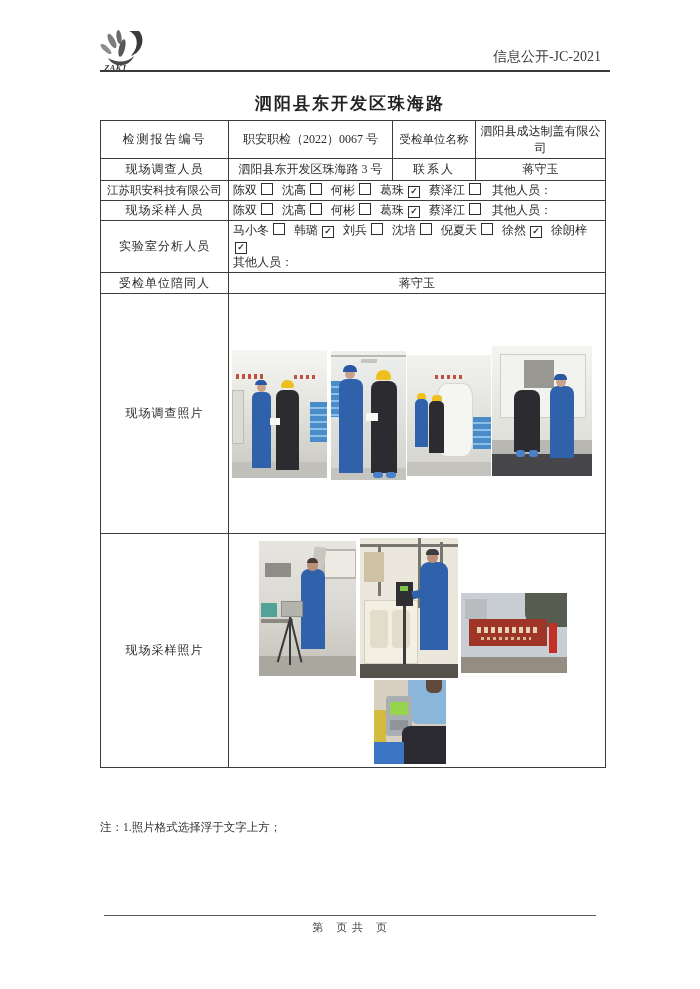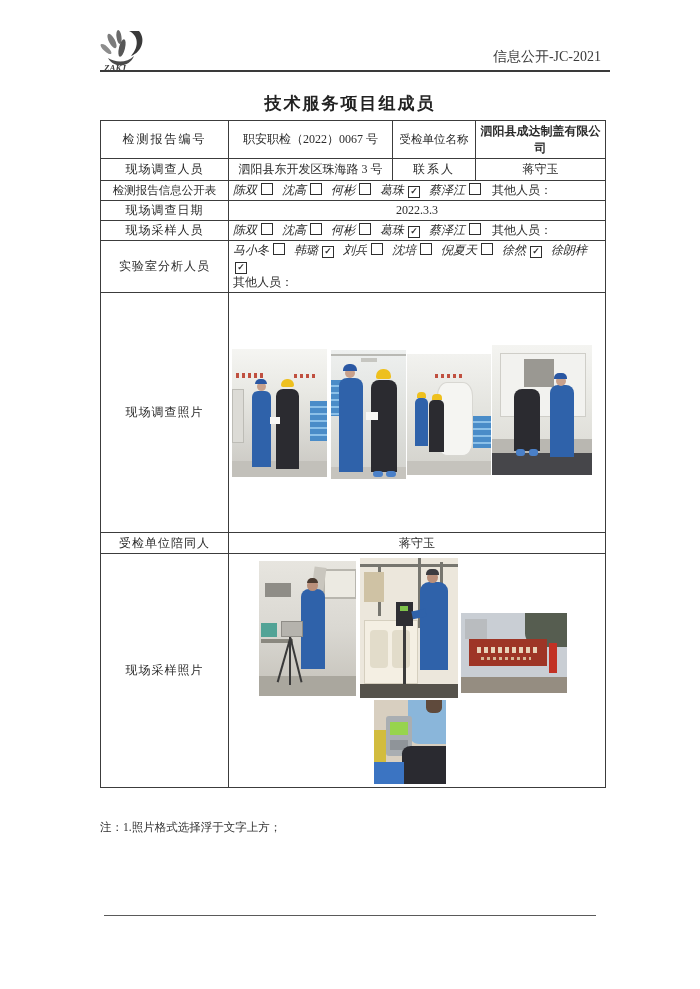--- a/index.html
+++ b/index.html
@@ -15,23 +15,23 @@
   
   .doc-title{position:absolute;left:0;top:92px;width:700px;text-align:center;font-size:17px;font-weight:bold;letter-spacing:2px;color:#222;}
 
   
   table.form{position:absolute;left:100px;top:120px;width:505px;border-collapse:collapse;table-layout:fixed;font-size:12px;color:#2b2b2b;}
   table.form td{border:1px solid #3c3c3c;padding:1px 4px;vertical-align:middle;overflow:hidden;}
   td.lbl{text-align:center;letter-spacing:2px;}
   td.lbl.ls0{letter-spacing:0;font-size:11.5px;}
   td.lbl.ls1{letter-spacing:1px;}
   td.val{text-align:center;}
-  td.val.wrap{line-height:1.35;font-weight:bold;}
+  td.val.wrap{line-height:1.35;}
   td.mcell{text-align:left;padding-left:8px;letter-spacing:0;}
-  td.mcell .mname{margin-right:2px;font-style:italic;}
+  td.mcell .mname{margin-right:2px;}
   .cb{display:inline-block;width:10px;height:10px;border:1px solid #2e2e2e;margin:0 9px -1px 2px;line-height:9px;font-size:9px;text-align:center;color:#2e2e2e;}
   .cb.ck::after{content:"✓";font-weight:bold;display:block;margin-top:0px;}
   .others{margin-left:2px;}
   td.photo-cell{position:relative;padding:0;}
 
   
   .ph{position:absolute;overflow:hidden;background:#e8e8e4;}
   .abs{position:absolute;}
 
   
@@ -49,21 +49,21 @@
     <ellipse cx="20" cy="10" rx="2.5" ry="7" transform="rotate(-8 20 10)" fill="#6a6a6a"></ellipse>
     <ellipse cx="13" cy="14" rx="3" ry="8" transform="rotate(-28 13 14)" fill="#7c7c7c"></ellipse>
     <ellipse cx="7" cy="22" rx="2.5" ry="7" transform="rotate(-48 7 22)" fill="#8d8d8d"></ellipse>
     <ellipse cx="23" cy="21" rx="3" ry="9" transform="rotate(14 23 21)" fill="#575757"></ellipse>
     <path d="M9 31 C17 36 28 36 35 29 C31 40 15 42 9 31 Z" fill="#4a4a4a"></path>
     <text x="5" y="44" font-family="Liberation Serif, DejaVu Serif, serif" font-style="italic" font-weight="bold" font-size="9" fill="#3f3f3f">ZAKJ</text>
   </svg>
   <span class="hdr-code">信息公开-JC-2021</span>
   <div class="hdr-rule"></div>
 
-  <div class="doc-title">技术服务项目组成员</div>
+  <div class="doc-title">泗阳县东开发区珠海路</div>
 
   <table class="form">
     <colgroup>
         <col style="width:128px">
         <col style="width:164px">
         <col style="width:83px">
         <col style="width:130px">
       </colgroup>
     <tbody>
         <tr style="height:38px">
@@ -72,38 +72,39 @@
       <td class="lbl ls0">受检单位名称</td>
       <td class="val wrap">泗阳县成达制盖有限公司</td>
     </tr>
     <tr style="height:22px">
       <td class="lbl ls1">现场调查人员</td>
       <td class="val">泗阳县东开发区珠海路 3 号</td>
       <td class="lbl">联系人</td>
       <td class="val">蒋守玉</td>
     </tr>
     <tr style="height:18px">
-      <td class="lbl ls0">检测报告信息公开表</td>
+      <td class="lbl ls0">江苏职安科技有限公司</td>
       <td class="mcell" colspan="3"><span class="mname">陈双</span><span class="cb"></span><span class="mname">沈高</span><span class="cb"></span><span class="mname">何彬</span><span class="cb"></span><span class="mname">葛珠</span><span class="cb ck"></span><span class="mname">蔡泽江</span><span class="cb"></span><span class="others">其他人员：</span></td>
-    </tr>
-    <tr style="height:20px">
-      <td class="lbl ls1">现场调查日期</td>
-      <td class="val" colspan="3">2022.3.3</td>
     </tr>
     <tr style="height:18px">
       <td class="lbl ls1">现场采样人员</td>
       <td class="mcell" colspan="3"><span class="mname">陈双</span><span class="cb"></span><span class="mname">沈高</span><span class="cb"></span><span class="mname">何彬</span><span class="cb"></span><span class="mname">葛珠</span><span class="cb ck"></span><span class="mname">蔡泽江</span><span class="cb"></span><span class="others">其他人员：</span></td>
     </tr>
     <tr style="height:34px">
       <td class="lbl ls1">实验室分析人员</td>
       <td class="mcell" colspan="3">
         <div><span class="mname">马小冬</span><span class="cb"></span><span class="mname">韩璐</span><span class="cb ck"></span><span class="mname">刘兵</span><span class="cb"></span><span class="mname">沈培</span><span class="cb"></span><span class="mname">倪夏天</span><span class="cb"></span><span class="mname">徐然</span><span class="cb ck"></span><span class="mname">徐朗梓</span><span class="cb ck"></span></div>
         <div>其他人员：</div>
       </td>
     </tr>
+    <tr style="height:21px">
+      <td class="lbl ls1">受检单位陪同人</td>
+      <td class="val" colspan="3">蒋守玉</td>
+    </tr>
+
     <tr style="height:240px">
       <td class="lbl ls1">现场调查照片</td>
       <td class="photo-cell" colspan="3">
 
         <div class="ph" style="left:3px;top:56px;width:95px;height:128px;background:linear-gradient(#f5f5f2 0%,#e8e8e3 35%,#d7d6d1 70%,#c8c6c0 100%);">
           <div class="abs" style="left:4px;top:24px;width:30px;height:5px;background:repeating-linear-gradient(90deg,#c05040 0 3px,rgba(0,0,0,0) 3px 6px);"></div>
           <div class="abs" style="left:62px;top:25px;width:22px;height:4px;background:repeating-linear-gradient(90deg,#c05040 0 3px,rgba(0,0,0,0) 3px 6px);"></div>
           <div class="abs" style="left:0;top:40px;width:10px;height:52px;background:#dcdbd6;border:1px solid #bdbcb6;"></div>
           <div class="abs" style="left:78px;top:52px;width:17px;height:40px;background:repeating-linear-gradient(#4a8cc8 0 5px,#8cc0e8 5px 7px);"></div>
           <div class="abs" style="left:0;bottom:0;width:95px;height:16px;background:#c2c0ba;"></div>
@@ -147,25 +148,20 @@
           <div class="abs" style="left:0;bottom:22px;width:100px;height:14px;background:#b9b7b1;"></div>
           <div class="abs" style="left:0;bottom:0;width:100px;height:22px;background:#46464a;"></div>
           <div class="abs" style="left:22px;top:44px;width:26px;height:62px;background:#2b2b30;border-radius:8px 8px 0 0;"></div>
           <div class="abs" style="left:24px;top:104px;width:9px;height:7px;background:#4a80c8;border-radius:3px;"></div>
           <div class="abs" style="left:37px;top:104px;width:9px;height:7px;background:#4a80c8;border-radius:3px;"></div>
           <div class="abs" style="left:58px;top:40px;width:24px;height:72px;background:#2f62aa;border-radius:8px 8px 0 0;"></div>
           <div class="abs" style="left:64px;top:31px;width:10px;height:10px;background:#c8a18c;border-radius:50%;"></div>
           <div class="abs" style="left:62px;top:28px;width:13px;height:6px;background:#2a57a3;border-radius:5px 5px 0 0;"></div>
         </div>
       </td>
-    </tr>
-
-    <tr style="height:21px">
-      <td class="lbl ls1">受检单位陪同人</td>
-      <td class="val" colspan="3">蒋守玉</td>
     </tr>
 
     <tr style="height:234px">
       <td class="lbl ls1">现场采样照片</td>
       <td class="photo-cell" colspan="3">
 
         <div class="ph" style="left:30px;top:7px;width:97px;height:135px;background:linear-gradient(#e7e5df 0%,#dad8d2 50%,#c4c1b9 100%);">
           <div class="abs" style="left:6px;top:22px;width:26px;height:14px;background:#8f8d87;"></div>
           <div class="abs" style="left:64px;top:8px;width:30px;height:26px;background:#eceae2;border:2px solid #b8b6ae;"></div>
           <div class="abs" style="left:52px;top:6px;width:12px;height:52px;background:#c9c6be;transform:rotate(8deg);"></div>
@@ -220,14 +216,15 @@
           <div class="abs" style="left:28px;top:46px;width:44px;height:38px;background:#2a2a30;border-radius:20% 0 0 0;"></div>
           <div class="abs" style="left:0;top:62px;width:30px;height:22px;background:#3b74c2;"></div>
         </div>
       </td>
     </tr>
   </tbody>
     </table>
 
   <div class="note">注：1.照片格式选择浮于文字上方；</div>
   <div class="ftr-rule"></div>
+  <div class="ftr-text">第　页 共　页</div>
 
 </div>
 
 </body></html>

